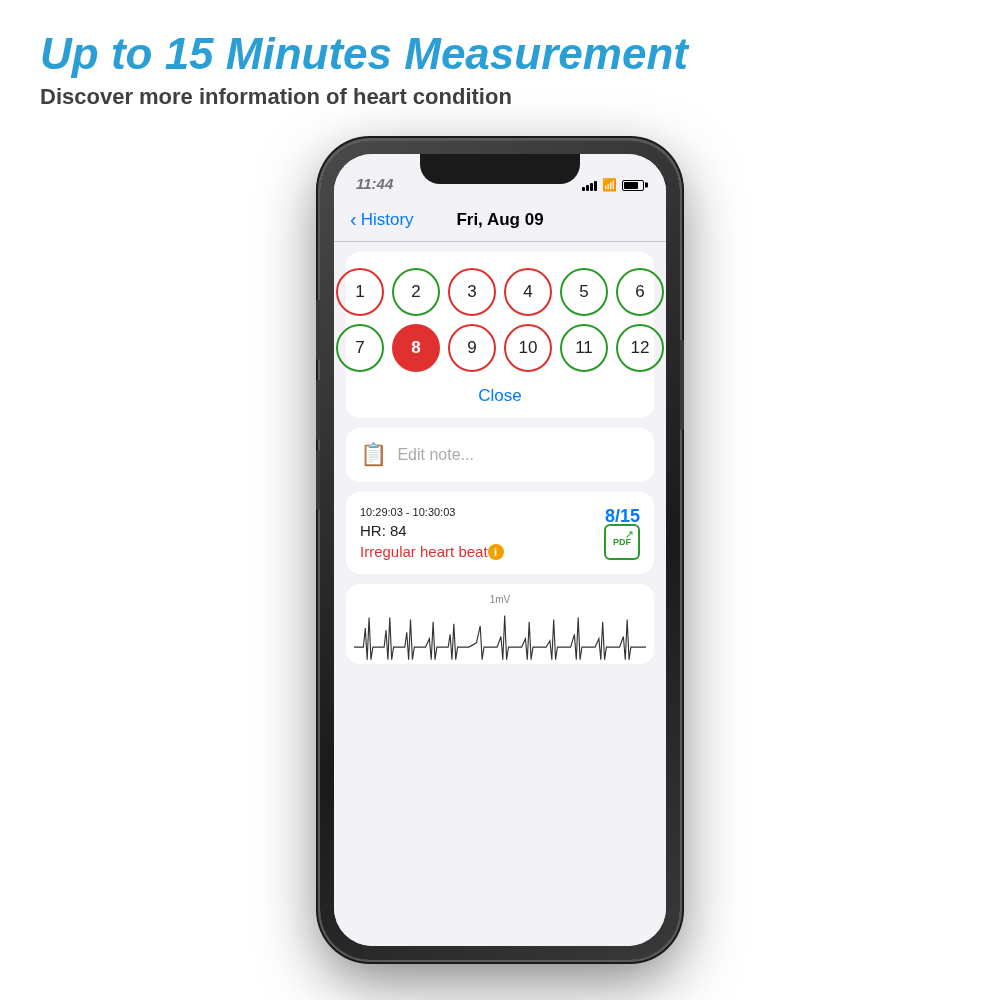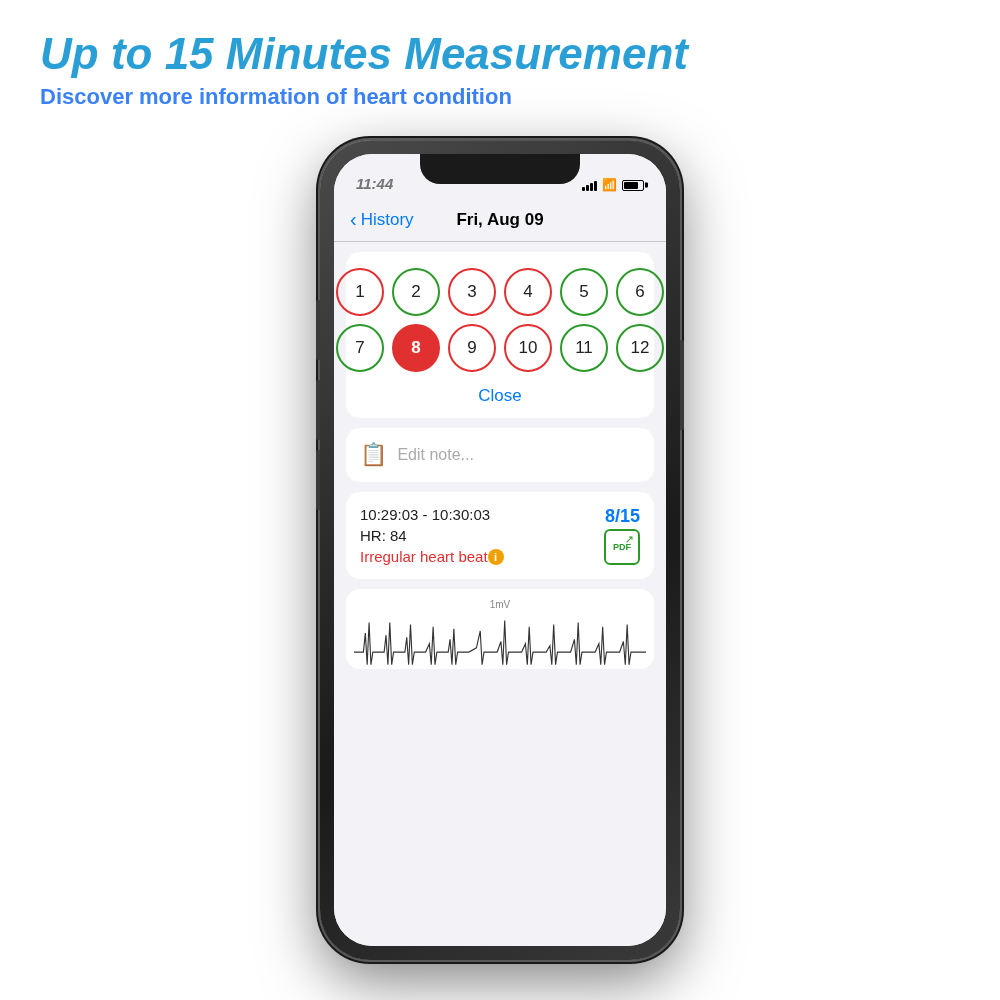--- a/index.html
+++ b/index.html
@@ -22,21 +22,21 @@
     .main-title {
       font-size: 44px;
       font-weight: 800;
       color: #2a9fd6;
       line-height: 1.1;
       font-style: italic;
     }
     .sub-title {
       font-size: 22px;
       font-weight: 700;
-      color: #3b82f6;
+      color: #404040;
       margin-top: 6px;
     }
 
     
     .phone-wrapper {
       position: absolute;
       top: 140px;
       left: 50%;
       transform: translateX(-50%);
       width: 360px;
@@ -292,21 +292,21 @@
 
     
     .reading-card {
       background: #fff;
       margin: 10px 12px 0;
       border-radius: 14px;
       padding: 14px 14px;
       position: relative;
     }
     .reading-time {
-      font-size: 15px;
+      font-size: 11px;
       color: #222;
       margin-bottom: 4px;
     }
     .reading-hr {
       font-size: 15px;
       color: #222;
       margin-bottom: 4px;
     }
     .reading-status {
       font-size: 15px;

